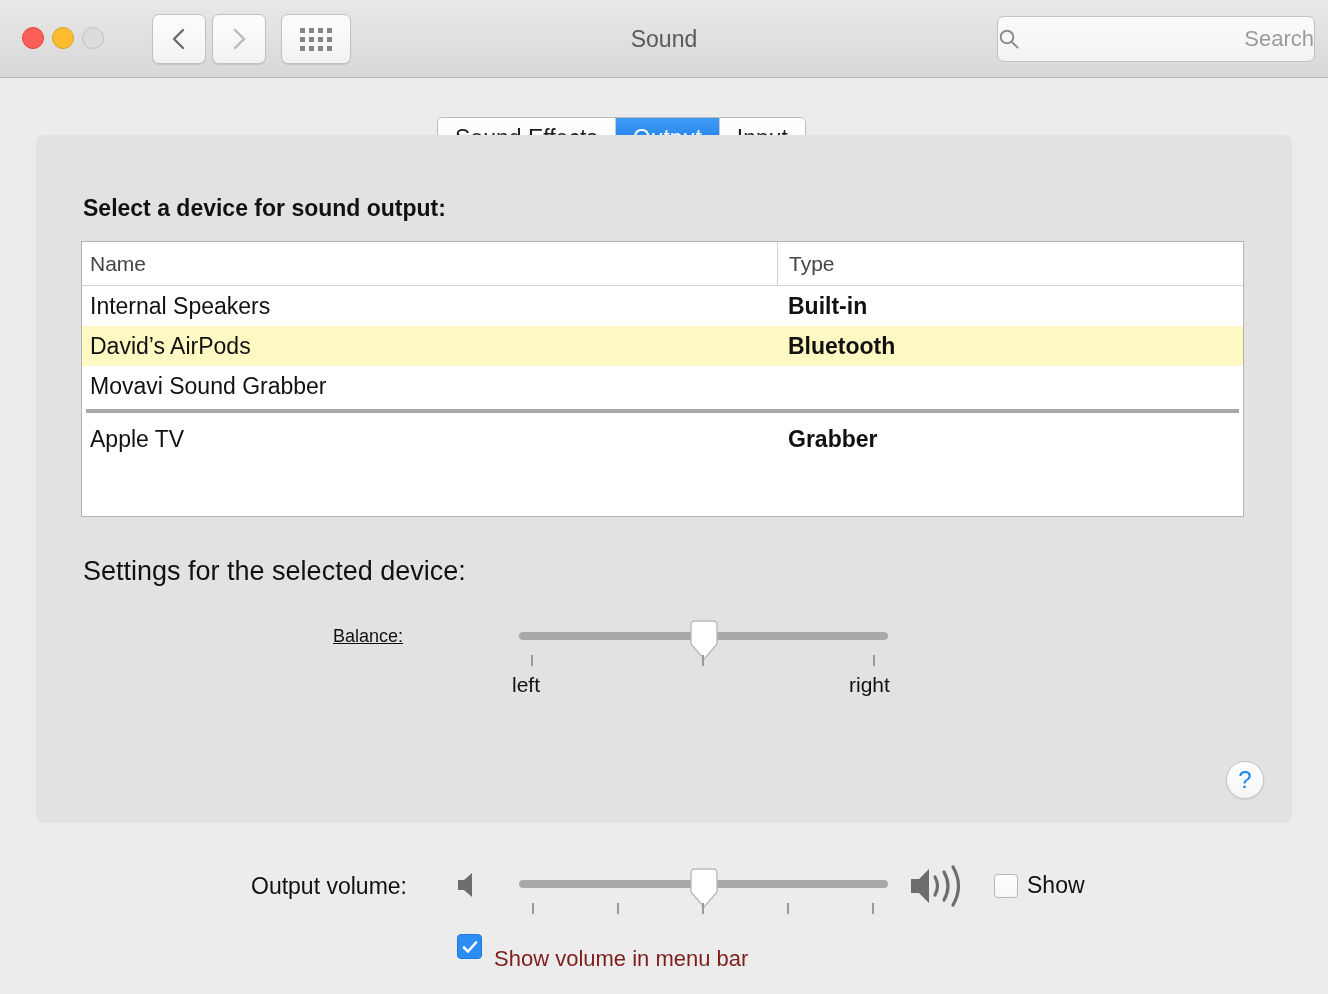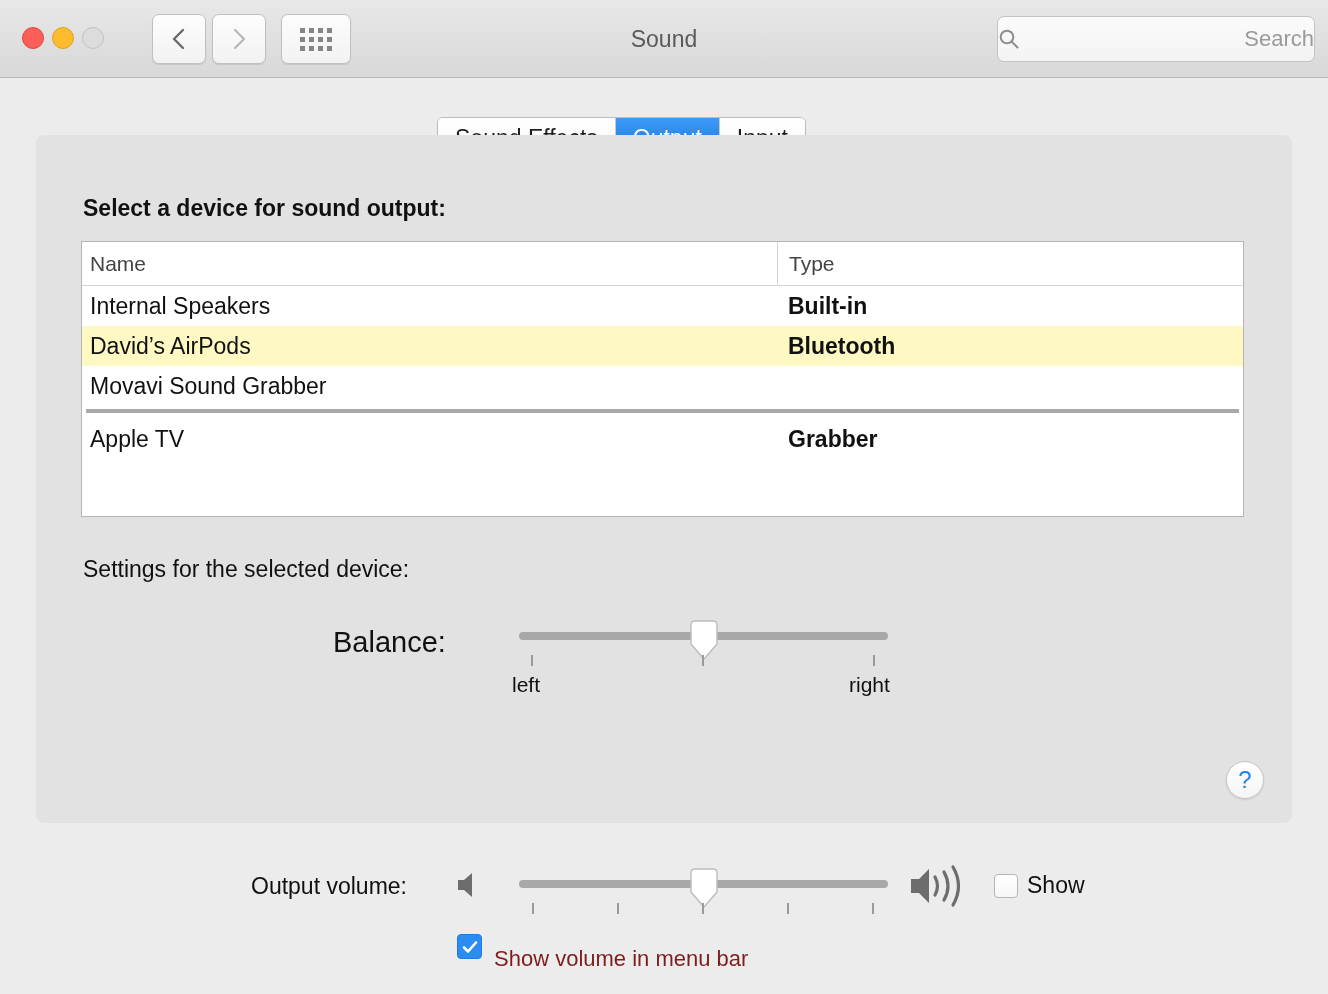--- a/index.html
+++ b/index.html
@@ -207,28 +207,29 @@
   .rowsep {
     height: 4px;
     margin: 3px 4px 6px 4px;
     background: #a9a9a9;
   }
 
   
   .settings-label {
     position: absolute;
     left: 83px; top: 556px;
-    font-size: 23px;
+    font-size: 27px;
     color: #111;
   }
   .balance-label {
     position: absolute;
     left: 333px; top: 626px;
-    font-size: 29px;
-    color: #111;
+    font-size: 18px;
+    color: #111;
+    text-decoration: underline;
   }
 
   .slider {
     position: absolute;
     height: 8px;
     border-radius: 4px;
     background: #a8a8a8;
   }
   .slider-thumb {
     position: absolute;

